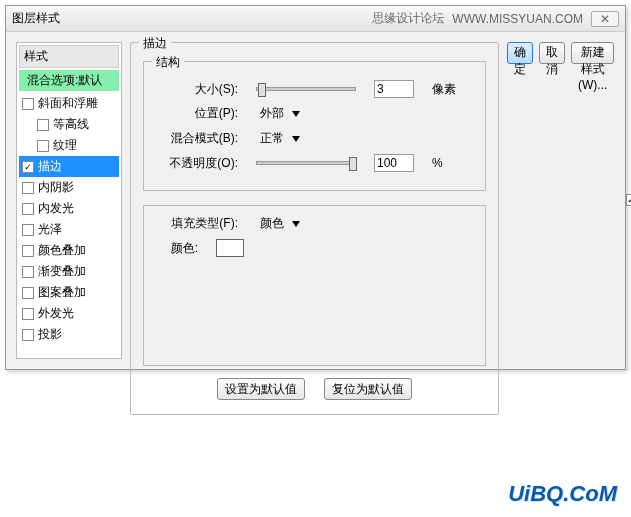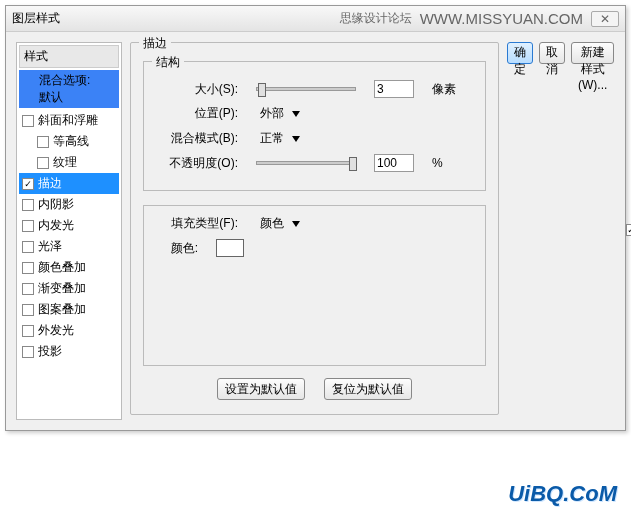--- a/index.html
+++ b/index.html
@@ -1,25 +1,25 @@
 <!DOCTYPE html>
 <html><head>
 <meta charset="utf-8">
 <style>
 * { box-sizing: border-box; font-family: "Microsoft YaHei", SimSun, sans-serif; font-size: 12px; }
 body { margin: 0; background: #fff; width: 631px; height: 517px; position: relative; }
-.window { position: absolute; left: 5px; top: 5px; width: 621px; height: 426px; border: 1px solid #999; background: #f0f0f0; box-shadow: 2px 2px 4px rgba(0,0,0,0.2); }
+.window { position: absolute; left: 5px; top: 5px; width: 621px; height: 365px; border: 1px solid #999; background: #f0f0f0; box-shadow: 2px 2px 4px rgba(0,0,0,0.2); }
 .titlebar { height: 26px; background: linear-gradient(#f8f8f8,#e4e4e4); border-bottom: 1px solid #ccc; display: flex; align-items: center; padding: 0 6px; justify-content: space-between; }
 .titlebar .title { font-weight: normal; }
 .titlebar .right { display: flex; align-items: center; gap: 8px; color: #666; }
 .close-x { width: 28px; height: 16px; border: 1px solid #aaa; border-radius: 2px; text-align: center; line-height: 14px; cursor: pointer; background: #f4f4f4; }
 .body { display: flex; padding: 10px; gap: 8px; height: calc(100% - 26px); }
 .styles-box { width: 106px; border: 1px solid #bbb; background: #fff; padding: 2px; }
 .styles-head { background: #e8e8e8; border: 1px solid #ccc; padding: 2px 4px; text-align: left; margin-bottom: 2px; }
-.styles-blend { background: #3b82f6; padding: 2px 20px; margin-bottom: 2px; }
+.styles-blend { background: #86efac; padding: 2px 8px; margin-bottom: 2px; }
 .style-item { display: flex; align-items: center; gap: 4px; padding: 2px 3px; cursor: pointer; }
 .style-item.indent { padding-left: 18px; }
 .style-item.selected { background: #1e90ff; color: #fff; }
 .chk { width: 12px; height: 12px; border: 1px solid #888; background: #fff; display: inline-flex; align-items: center; justify-content: center; font-size: 9px; color: #000; }
 .main { flex: 1; display: flex; flex-direction: column; gap: 8px; }
 .fieldset { border: 1px solid #bbb; border-radius: 2px; padding: 10px 12px 14px; position: relative; }
 .fieldset > .legend { position: absolute; top: -8px; left: 8px; background: #f0f0f0; padding: 0 4px; }
 .sub-fieldset { border: 1px solid #bbb; padding: 12px 10px; margin-top: 8px; position: relative; }
 .sub-fieldset > .legend { position: absolute; top: -8px; left: 8px; background: #f0f0f0; padding: 0 4px; }
 .row { display: flex; align-items: center; margin: 6px 0; gap: 18px; }
@@ -42,21 +42,21 @@
 .watermark { position: absolute; right: 14px; bottom: 10px; font-size: 22px; font-weight: bold; font-style: italic; color: #0a5aa8; text-shadow: 1px 1px 0 #cfe6ff; pointer-events: none; }
 </style>
 </head>
 <body>
 
 <div class="window">
   <div class="titlebar">
     <span class="title">图层样式</span>
     <div class="right">
       <span>思缘设计论坛</span>
-      <span style="font-size:15px;">WWW.MISSYUAN.COM</span>
+      <span style="font-size:12px;">WWW.MISSYUAN.COM</span>
       <div class="close-x">✕</div>
     </div>
   </div>
 
   <div class="body">
 
     <div class="styles-box">
       <div class="styles-head">样式</div>
       <div class="styles-blend">混合选项:默认</div>
       <div id="styles-list">

